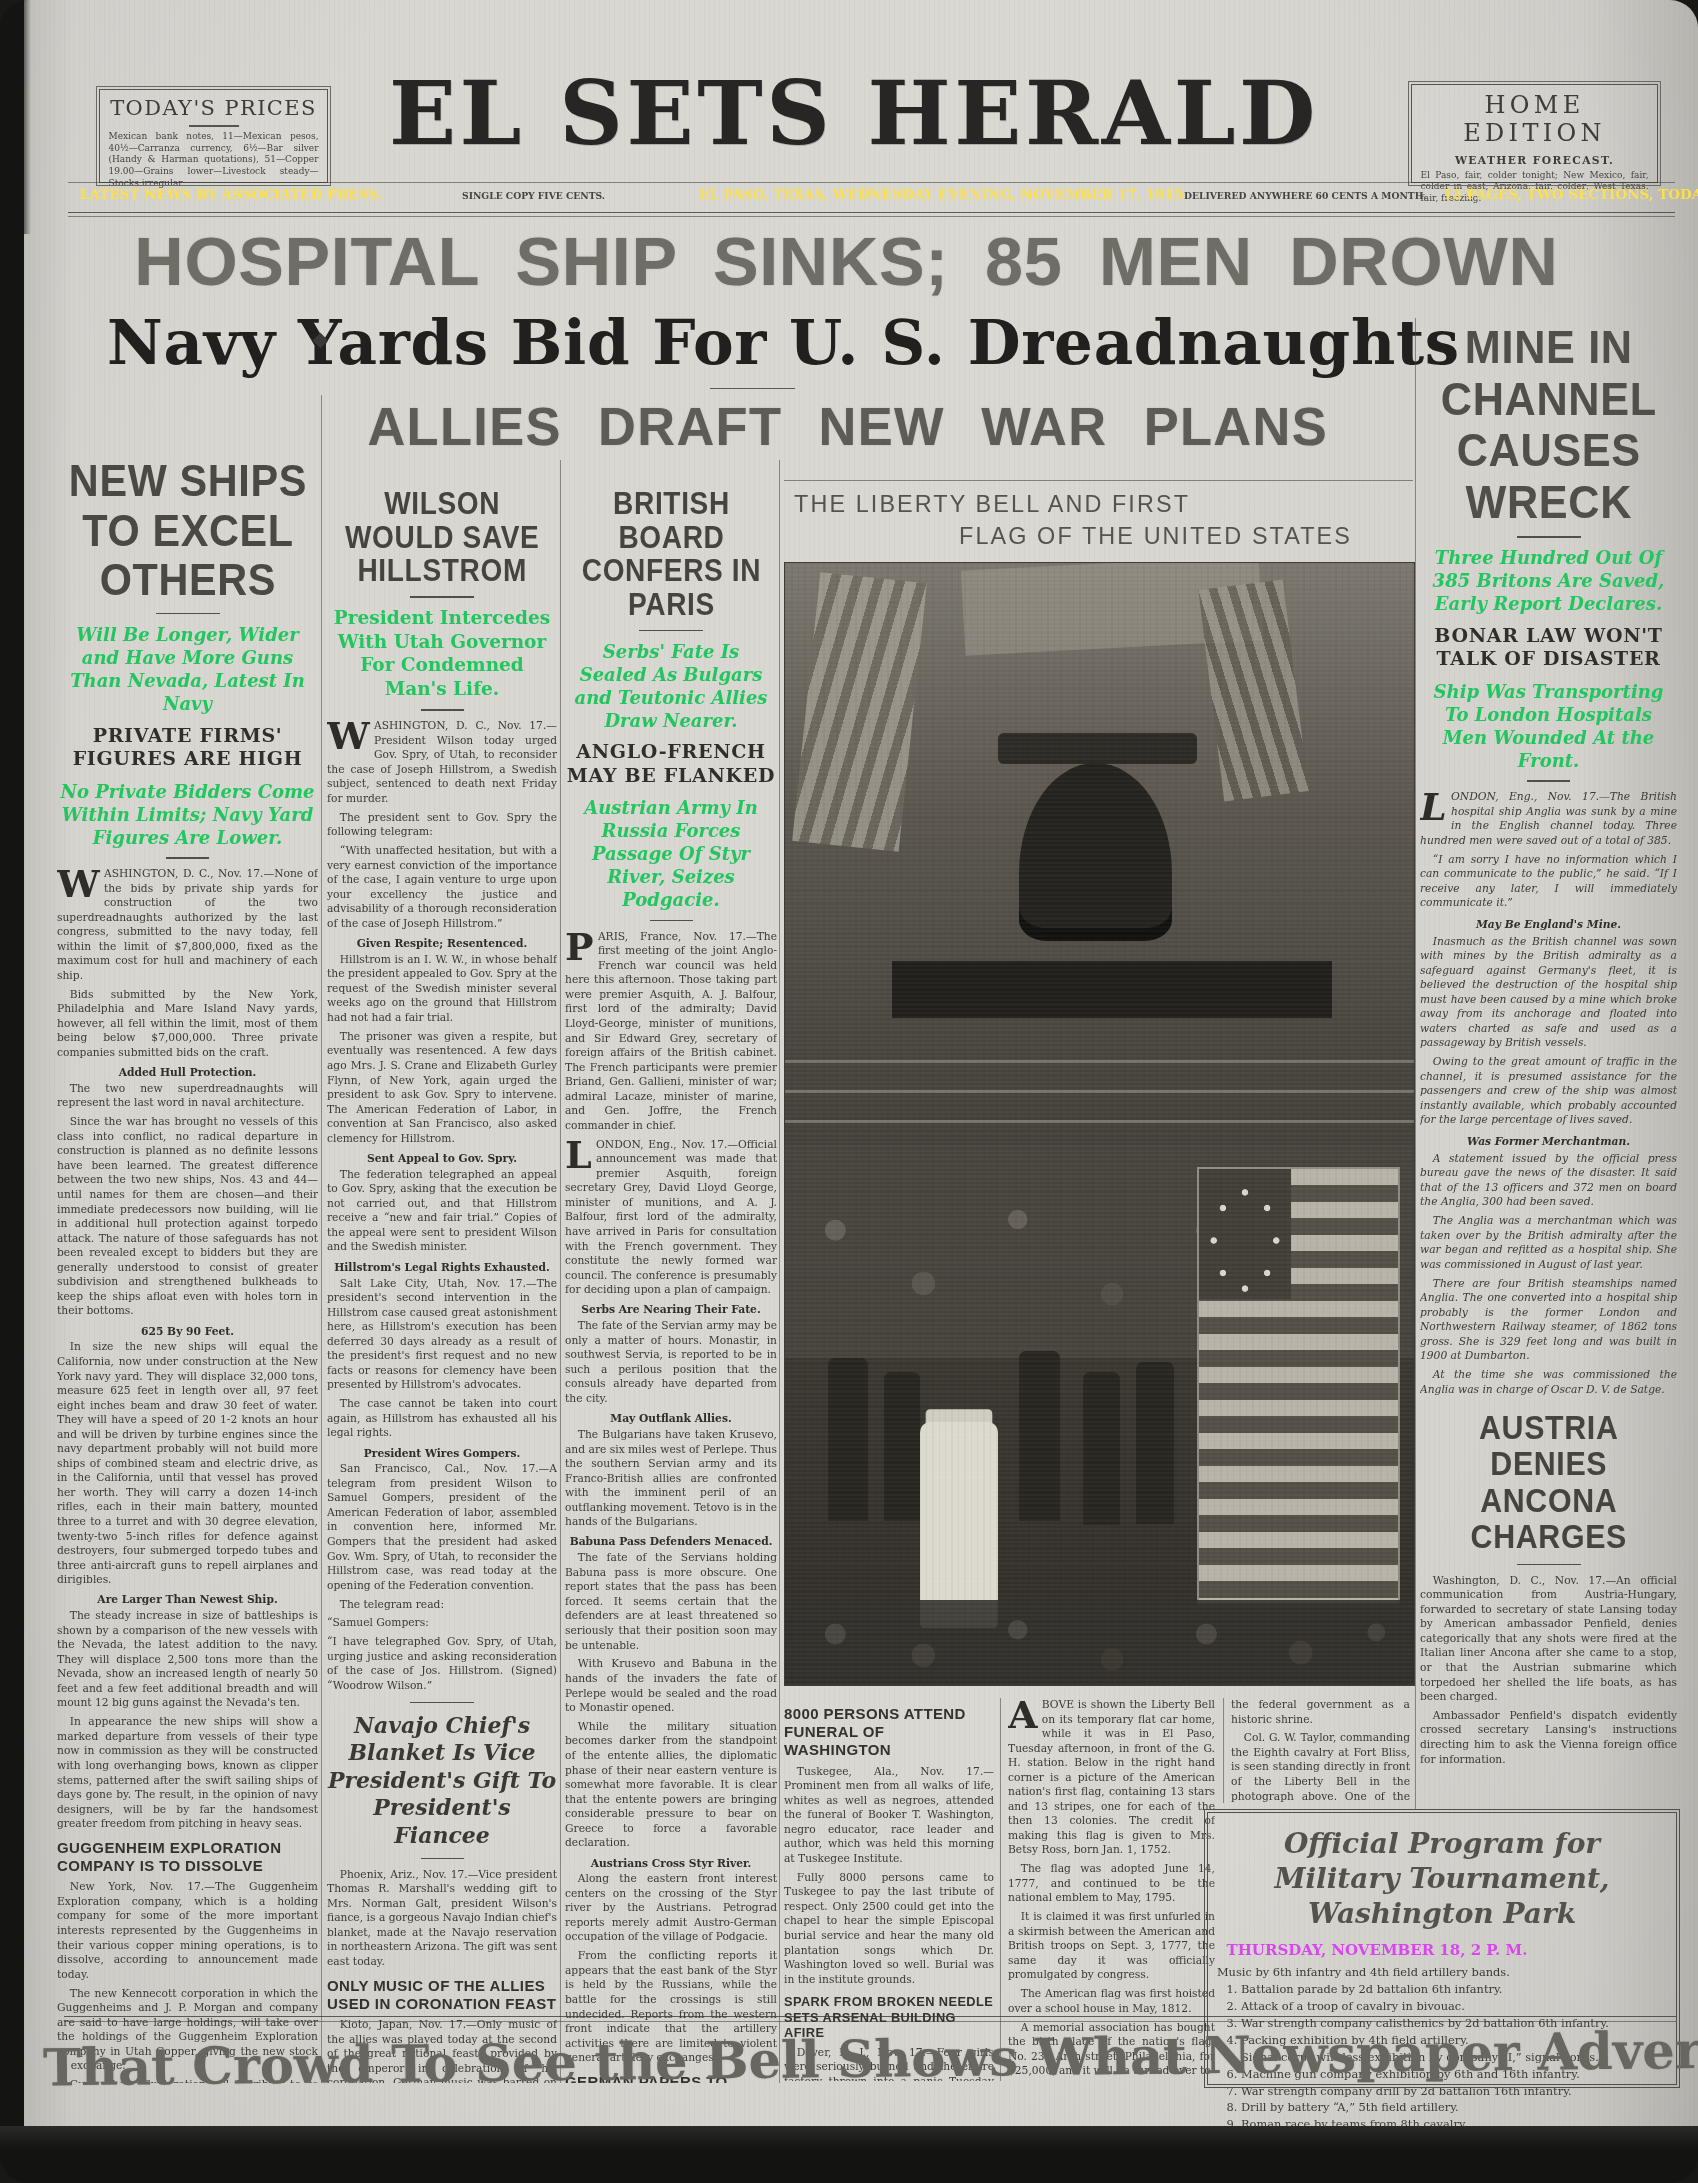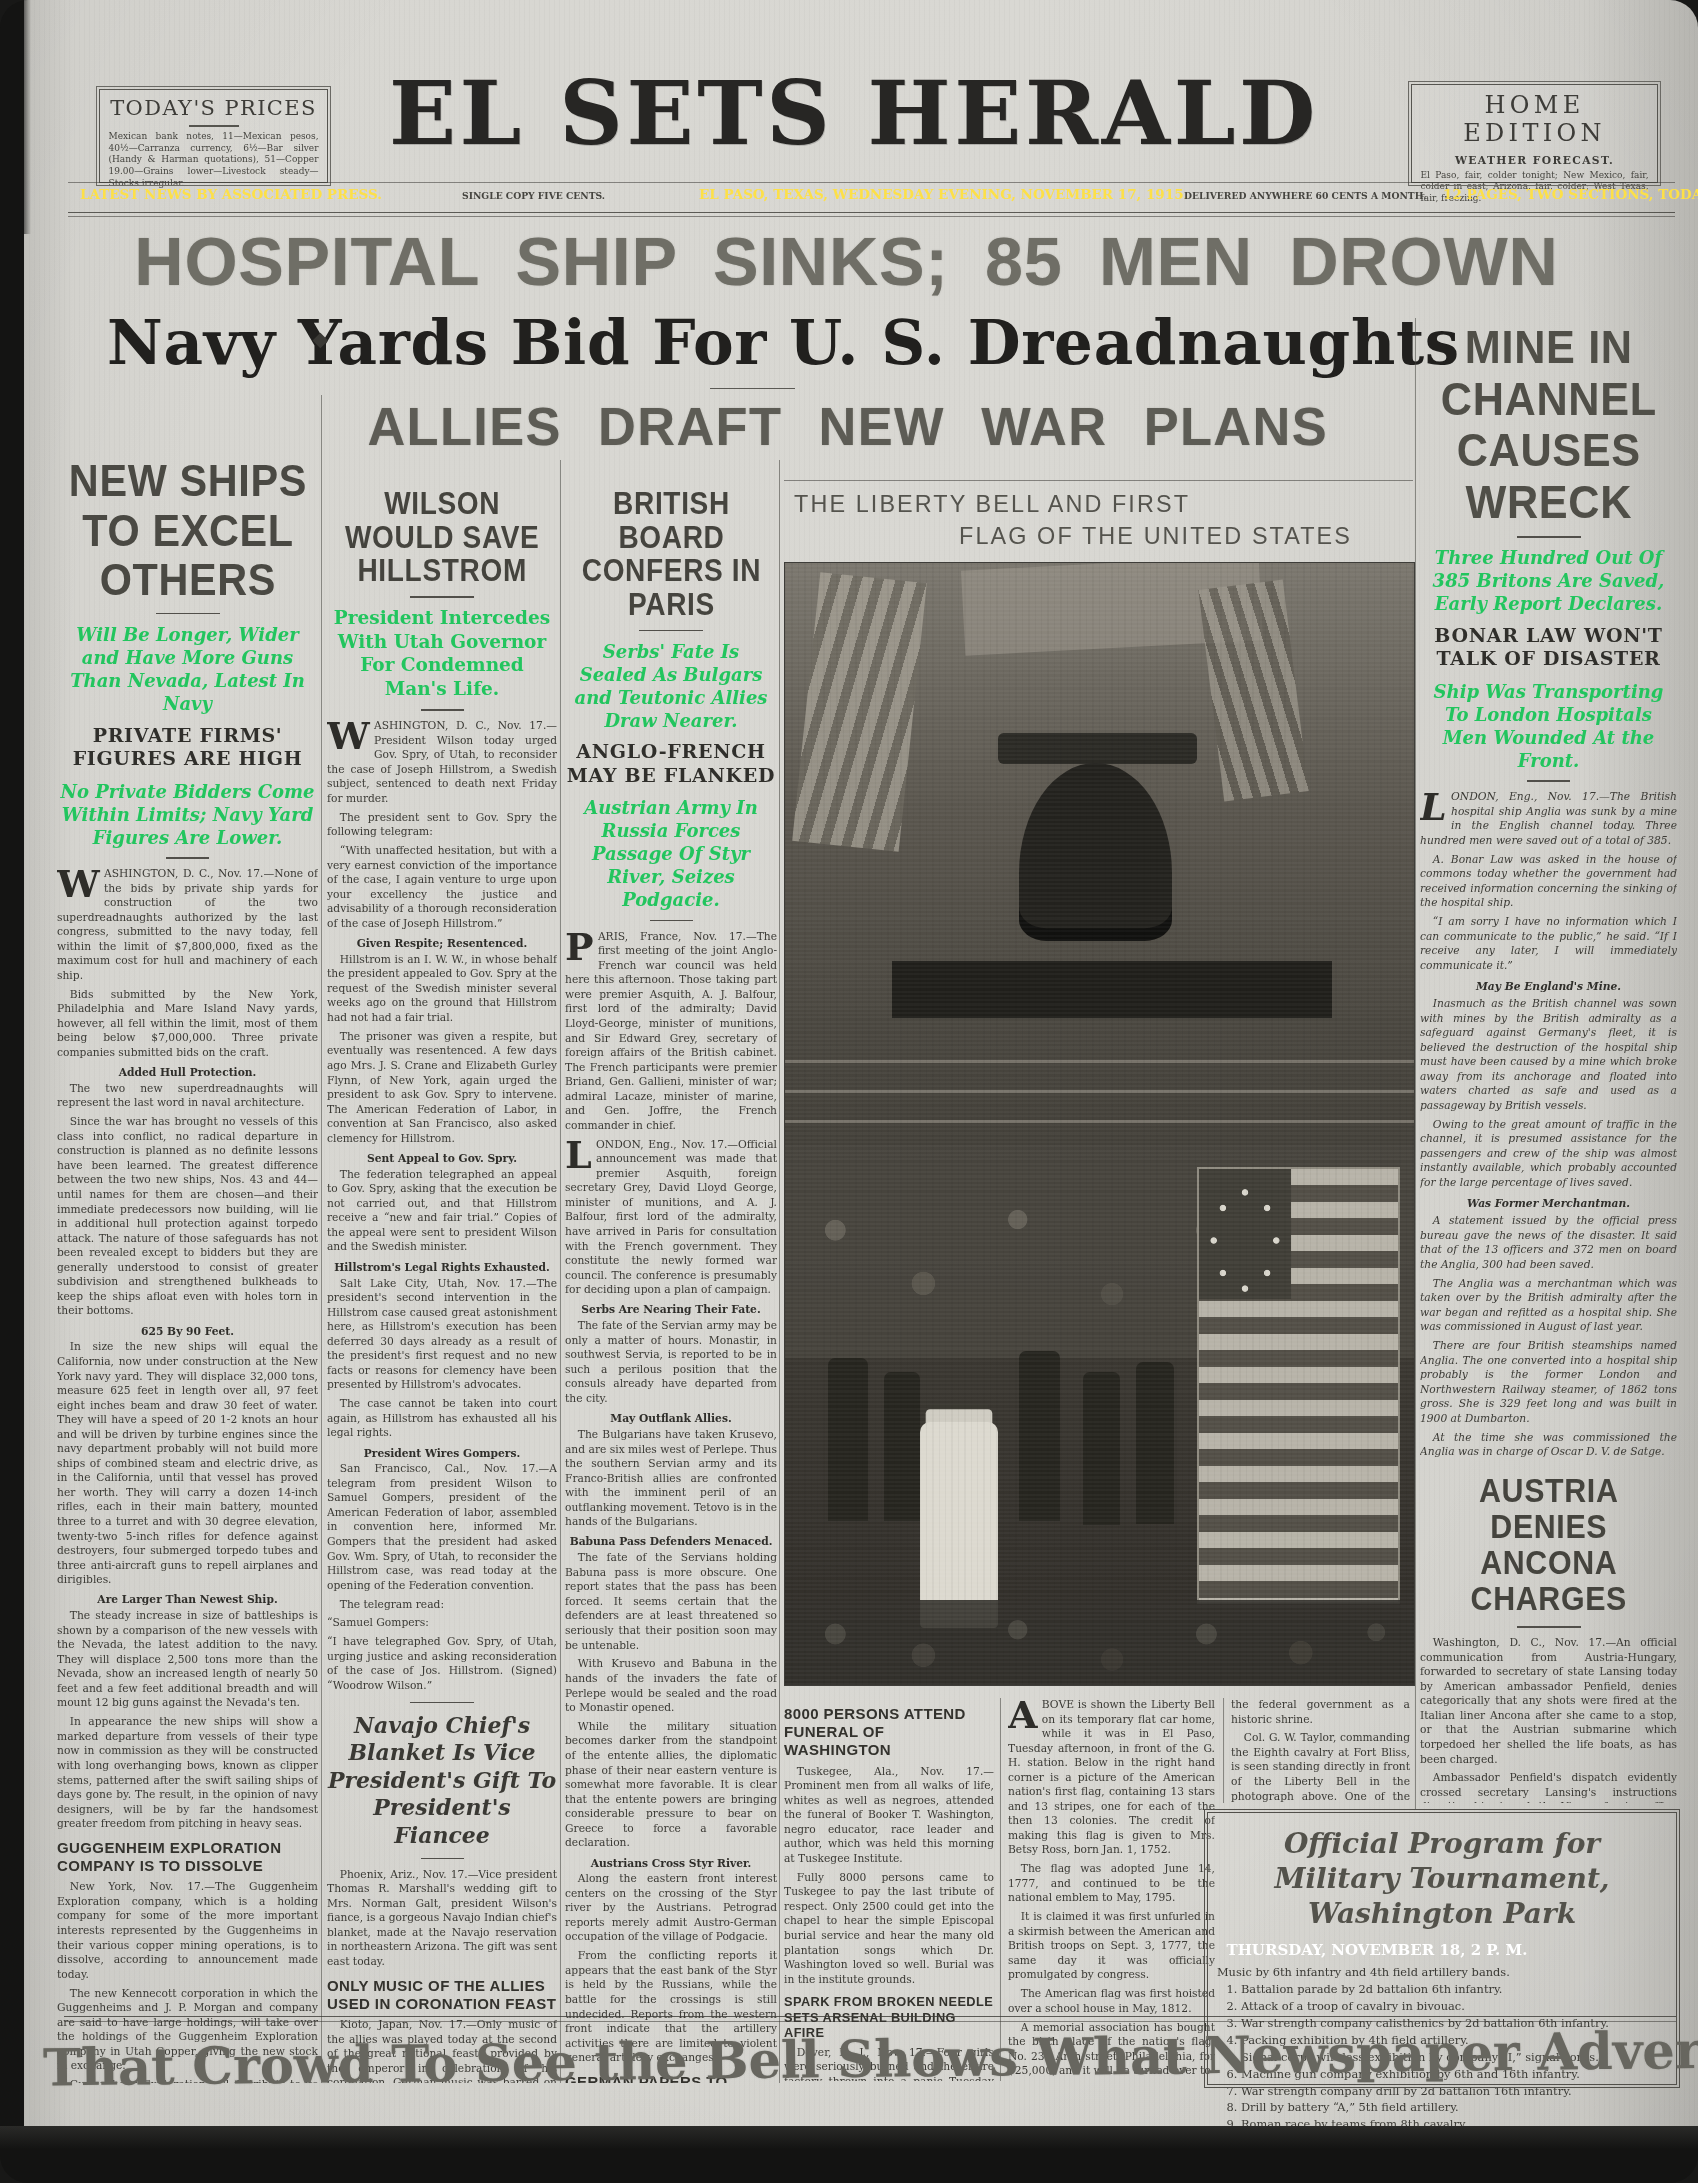--- a/index.html
+++ b/index.html
@@ -88,21 +88,21 @@
        radial-gradient(circle at 74% 30%,#d9d6cc 0 2.8px,transparent 3.6px),
        radial-gradient(circle at 16% 55%,#d9d6cc 0 2.8px,transparent 3.6px),
        radial-gradient(circle at 84% 55%,#d9d6cc 0 2.8px,transparent 3.6px),
        radial-gradient(circle at 26% 80%,#d9d6cc 0 2.8px,transparent 3.6px),
        radial-gradient(circle at 74% 80%,#d9d6cc 0 2.8px,transparent 3.6px),
        radial-gradient(circle at 50% 92%,#d9d6cc 0 2.8px,transparent 3.6px);}
   
   .progbox{position:absolute;border:1.4px solid #514f4a;outline:0.7px solid #514f4a;outline-offset:2.8px;
      padding:12.8px 18.5px;box-sizing:border-box;background:rgba(255,255,255,.05);}
   .prog-title{font-style:italic;font-weight:bold;font-size:28px;line-height:1.25;color:#53524b;text-align:center;}
-  .prog-date{font-weight:bold;font-size:15px;margin:10px 0 5.7px;color:#ffffff;}
+  .prog-date{font-weight:bold;font-size:15px;margin:10px 0 5.7px;color:#d946ef;}
   .prog-item{font-size:11.4px;line-height:1.48;color:#3b3a35;padding-left:21px;text-indent:-21px;}
   .bottom-banner{position:absolute;font-weight:bold;font-size:51px;color:#67665f;white-space:nowrap;
      text-align:center;transform:rotate(-.6deg);text-shadow:0 0 1.4px rgba(103,102,95,.4);}
   .diamond{position:absolute;width:10.7px;height:10.7px;background:#3a3935;transform:rotate(45deg);}
   .bb{position:absolute;left:0;top:2126px;width:1698px;height:58px;
       background:linear-gradient(180deg,#2a2a28,#131312 40%);}
   .corner-smudge{position:absolute;left:24px;top:0;width:7px;height:234px;
       background:linear-gradient(90deg,rgba(0,0,0,.5),transparent);}
 </style>
 </head>
@@ -304,21 +304,20 @@
 
   <div class="col" style="left:1420px;top:321px;width:257px;height:1482px;overflow:hidden;">
     <div class="ghl lg" style="font-size:47px;">MINE IN CHANNEL CAUSES WRECK</div>
     <div class="sdiv"></div>
     <div class="deck">Three Hundred Out Of 385 Britons Are Saved, Early Report Declares.</div>
     <div class="capsub">BONAR LAW WON'T TALK OF DISASTER</div>
     <div class="deck">Ship Was Transporting To London Hospitals Men Wounded At the Front.</div>
     <div class="sdiv short"></div>
     <div class="body" style="line-height:1.42;font-style:italic;">
       <p class="dc">LONDON, Eng., Nov. 17.—The British hospital ship Anglia was sunk by a mine in the English channel today. Three hundred men were saved out of a total of 385.</p>
-      <p>A. Bonar Law was asked in the house of commons today whether the government had received information concerning the sinking of the hospital ship.</p>
       <p>“I am sorry I have no information which I can communicate to the public,” he said. “If I receive any later, I will immediately communicate it.”</p>
       <div class="bsh">May Be England's Mine.</div>
       <p>Inasmuch as the British channel was sown with mines by the British admiralty as a safeguard against Germany's fleet, it is believed the destruction of the hospital ship must have been caused by a mine which broke away from its anchorage and floated into waters charted as safe and used as a passageway by British vessels.</p>
       <p>Owing to the great amount of traffic in the channel, it is presumed assistance for the passengers and crew of the ship was almost instantly available, which probably accounted for the large percentage of lives saved.</p>
       <div class="bsh">Was Former Merchantman.</div>
       <p>A statement issued by the official press bureau gave the news of the disaster. It said that of the 13 officers and 372 men on board the Anglia, 300 had been saved.</p>
       <p>The Anglia was a merchantman which was taken over by the British admiralty after the war began and refitted as a hospital ship. She was commissioned in August of last year.</p>
       <p>There are four British steamships named Anglia. The one converted into a hospital ship probably is the former London and Northwestern Railway steamer, of 1862 tons gross. She is 329 feet long and was built in 1900 at Dumbarton.</p>
       <p>At the time she was commissioned the Anglia was in charge of Oscar D. V. de Satge.</p>
     </div>

